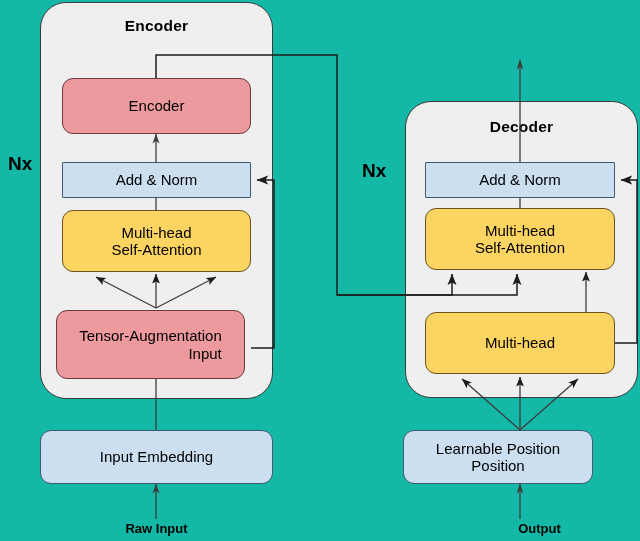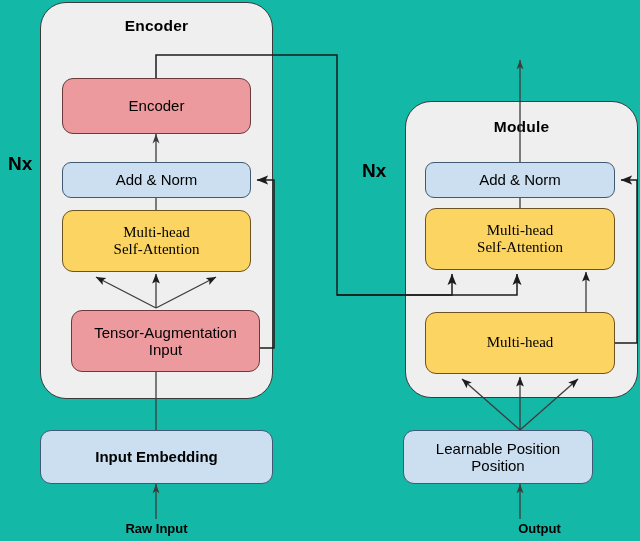--- a/index.html
+++ b/index.html
@@ -49,31 +49,30 @@
     text-align: center;
     line-height: 1.16;
     color: #000000;
     font-size: 15px;
   }
   .node.rounded {
     border-radius: 11px;
     border: 1.5px solid #4a3b2a;
   }
   .node.sharp {
-    border-radius: 9px;
+    border-radius: 1px;
     border: 1.5px solid #45566b;
   }
   .node.red {
     background: #ed9a9e;
     border-color: #6b3a3d;
   }
   .node.yellow {
     background: #fcd462;
     border-color: #6b5420;
-    font-family: Liberation Serif, serif;
   }
   .node.blue {
     background: #cbdff0;
     border-color: #3f5a72;
   }
   .node .lbl {
     display: block;
     padding: 0 6px;
   }
   .nx-label {
@@ -92,21 +91,21 @@
 </style>
 </head>
 <body>
 
 <div id="canvas">
 
   <div class="group-box" style="left:40px; top:2px; width:233px; height:397px;"></div>
   <div class="group-title" style="left:40px; top:17px; width:233px;">Encoder</div>
 
   <div class="group-box" style="left:405px; top:101px; width:233px; height:297px;"></div>
-  <div class="group-title" style="left:405px; top:118px; width:233px;">Module</div>
+  <div class="group-title" style="left:405px; top:118px; width:233px;">Decoder</div>
 
   <svg class="svg-layer" viewBox="0 0 640 541">
     <defs>
       <marker id="ah" markerWidth="9" markerHeight="9" refX="7.4" refY="3.1" orient="auto" markerUnits="strokeWidth">
         <path d="M0,0.1 L7.6,3.1 L0,6.1 L1.7,3.1 Z" fill="#1c1c1c"></path>
       </marker>
       <marker id="ahs" markerWidth="9" markerHeight="9" refX="7.4" refY="3.1" orient="auto" markerUnits="strokeWidth">
         <path d="M0,0.4 L7.6,3.1 L0,5.8 L2.2,3.1 Z" fill="#3c3c3c"></path>
       </marker>
     </defs>
@@ -166,28 +165,28 @@
     <span class="lbl">Add &amp; Norm</span>
   </div>
 
   <div class="node rounded yellow" style="left:62px; top:210px; width:189px; height:62px;">
     <span class="lbl">
       <span>Multi-head</span><br>
       <span>Self-Attention</span>
     </span>
   </div>
 
-  <div class="node rounded red" style="left:71px; top:310px; width:189px; height:62px;">
+  <div class="node rounded red" style="left:56px; top:310px; width:189px; height:69px;text-align:right;">
     <span class="lbl">
       <span>Tensor-Augmentation</span><br>
       <span>Input</span>
     </span>
   </div>
 
-  <div class="node rounded blue" style="left:40px; top:430px; width:233px; height:54px;font-weight:bold;">
+  <div class="node rounded blue" style="left:40px; top:430px; width:233px; height:54px;">
     <span class="lbl">Input Embedding</span>
   </div>
 
   <div class="node sharp blue" style="left:425px; top:162px; width:190px; height:36px;">
     <span class="lbl">Add &amp; Norm</span>
   </div>
 
   <div class="node rounded yellow" style="left:425px; top:208px; width:190px; height:62px;">
     <span class="lbl">
       <span>Multi-head</span><br>

